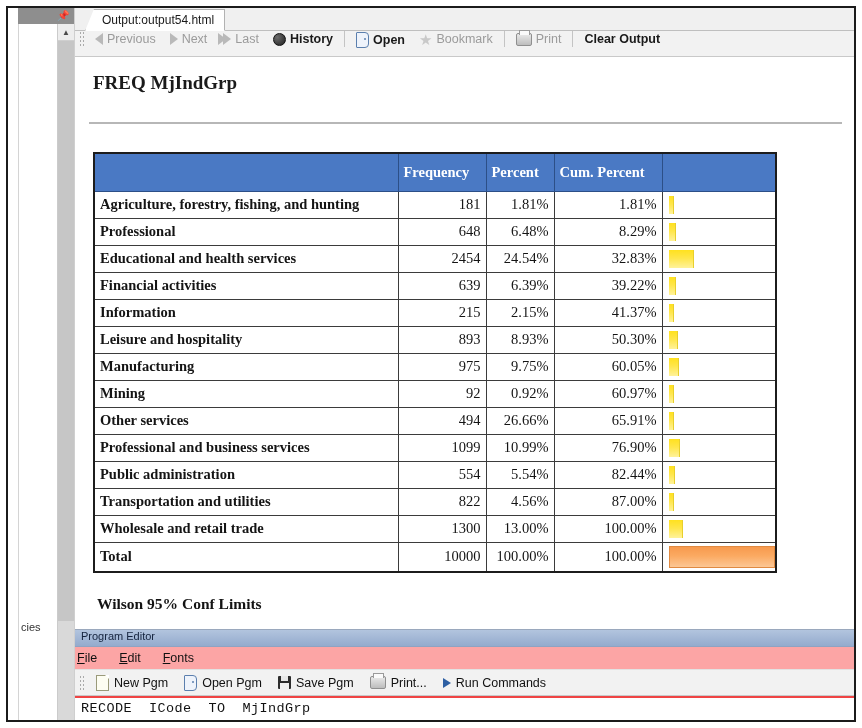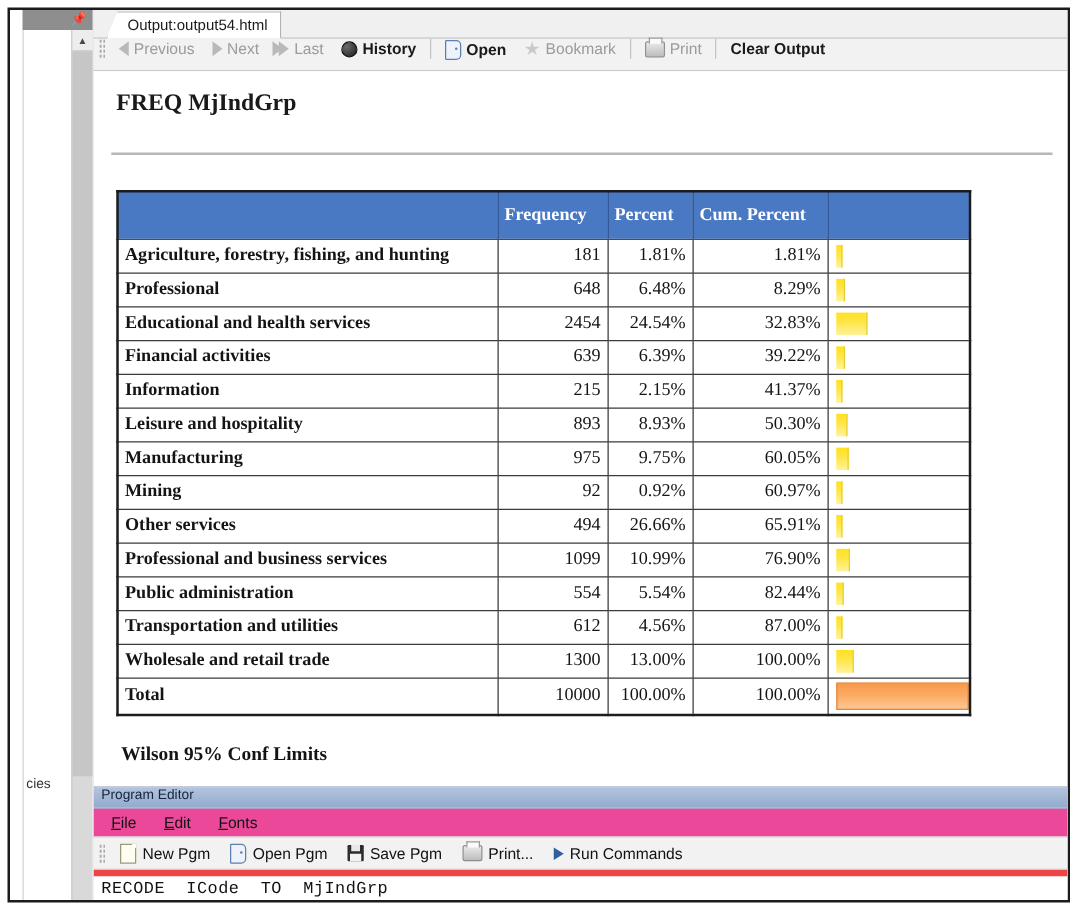--- a/index.html
+++ b/index.html
@@ -292,24 +292,24 @@
     border-bottom: 1px solid #8fa3c2;
     display: flex;
     align-items: flex-start;
     padding-left: 6px;
     font-size: 11px;
     color: #14233d;
     font-family: "Liberation Sans", sans-serif;
   }
   #pe-menubar {
     height: 22px;
-    background: #ec4899;
+    background: #fca5a5;
     display: flex;
     align-items: center;
-    padding-left: 14px;
+    padding-left: 2px;
     gap: 22px;
     font-size: 12.5px;
     color: #111111;
     border-bottom: 1px solid #e2e2e2;
   }
   .mnu u { text-decoration: underline; }
   #pe-toolbar {
     height: 25px;
     background: #f2f2f2;
     display: flex;
@@ -339,21 +339,21 @@
   .pg-save::after {
     content:''; position:absolute; left:2px; bottom:0; width:9px; height:6px; background:#f2f2f2;
   }
   .run-tri {
     width:0; height:0;
     border-top:5px solid transparent; border-bottom:5px solid transparent;
     border-left: 8px solid #2e5fa3;
   }
   #pe-code {
     background: #ffffff;
-    border-top: 5px solid #ef4444;
+    border-top: 2px solid #ef4444;
     height: 24px;
     padding: 3px 0 0 6px;
     box-sizing: border-box;
     font-family: "Liberation Mono", monospace;
     font-size: 13.5px;
     color: #111111;
     white-space: pre;
     letter-spacing: 0.4px;
   }
 </style>
@@ -553,21 +553,21 @@
                 <td class="label">Public administration</td>
                 <td class="num">554</td>
                 <td class="num">5.54%</td>
                 <td class="num">82.44%</td>
                 <td class="bar">
                   <div class="barfill" style="width: 5.54px;"></div>
                 </td>
               </tr>
               <tr>
                 <td class="label">Transportation and utilities</td>
-                <td class="num">612</td>
+                <td class="num">822</td>
                 <td class="num">4.56%</td>
                 <td class="num">87.00%</td>
                 <td class="bar">
                   <div class="barfill" style="width: 4.56px;"></div>
                 </td>
               </tr>
               <tr>
                 <td class="label">Wholesale and retail trade</td>
                 <td class="num">1300</td>
                 <td class="num">13.00%</td>

